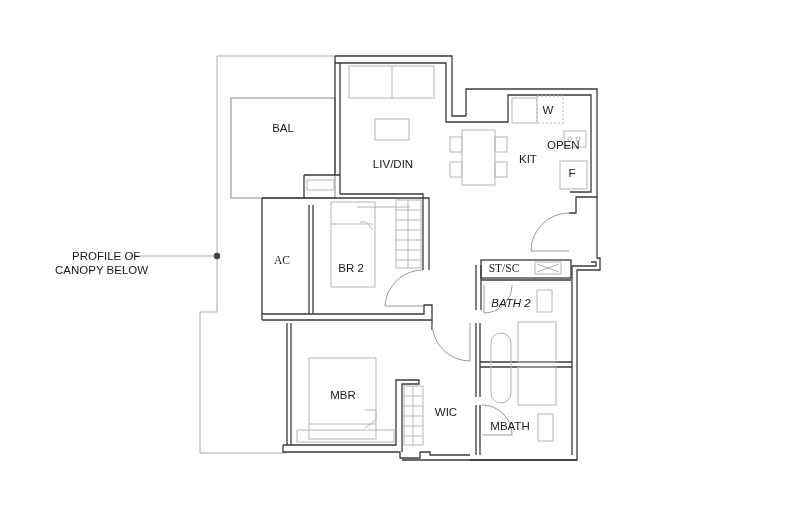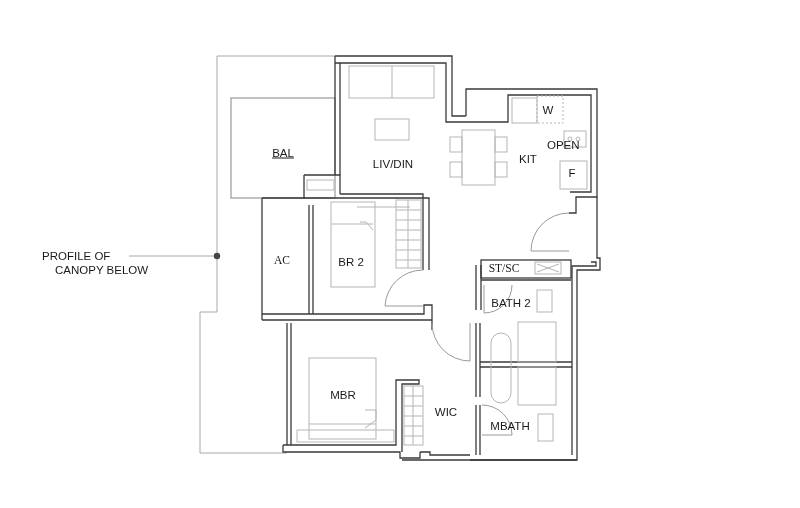--- a/index.html
+++ b/index.html
@@ -144,28 +144,28 @@
     <path d="M482,405 A30,30 0 0 1 512,435"></path>
     <line x1="482" y1="435" x2="512" y2="435"></line>
   </g>
 
   <g>
     <line x1="129" y1="256" x2="217" y2="256" stroke="#a8a8a8" stroke-width="1"></line>
     <circle cx="217" cy="256" r="3.2" fill="#444"></circle>
   </g>
 </svg>
 
-<div class="lbl c" style="left:283px;top:153px;text-decoration:underline;">BAL</div>
+<div class="lbl c" style="left:283px;top:128px;">BAL</div>
 <div class="lbl c" style="left:393px;top:164px;">LIV/DIN</div>
 <div class="lbl" style="left:547px;top:139px;">OPEN</div>
 <div class="lbl" style="left:519px;top:153px;">KIT</div>
 <div class="lbl c" style="left:548px;top:110px;">W</div>
 <div class="lbl c" style="left:572px;top:173px;">F</div>
 <div class="lbl c" style="left:282px;top:260px;font-family:Liberation Serif, serif;">AC</div>
-<div class="lbl c" style="left:351px;top:262px;">BR 2</div>
+<div class="lbl c" style="left:351px;top:268px;">BR 2</div>
 <div class="lbl c" style="left:504px;top:268px;font-family:Liberation Serif, serif;">ST/SC</div>
-<div class="lbl c" style="left:511px;top:303px;">BATH 2</div>
+<div class="lbl c" style="left:511px;top:303px;font-style:italic;">BATH 2</div>
 <div class="lbl c" style="left:343px;top:395px;">MBR</div>
 <div class="lbl c" style="left:446px;top:412px;">WIC</div>
 <div class="lbl c" style="left:510px;top:426px;">MBATH</div>
 
-<div class="lbl" style="left:42px;top:250px;text-align:center;">PROFILE OF</div>
+<div class="lbl" style="left:72px;top:250px;text-align:center;">PROFILE OF</div>
 <div class="lbl" style="left:55px;top:264px;">CANOPY BELOW</div>
 
 </body></html>

